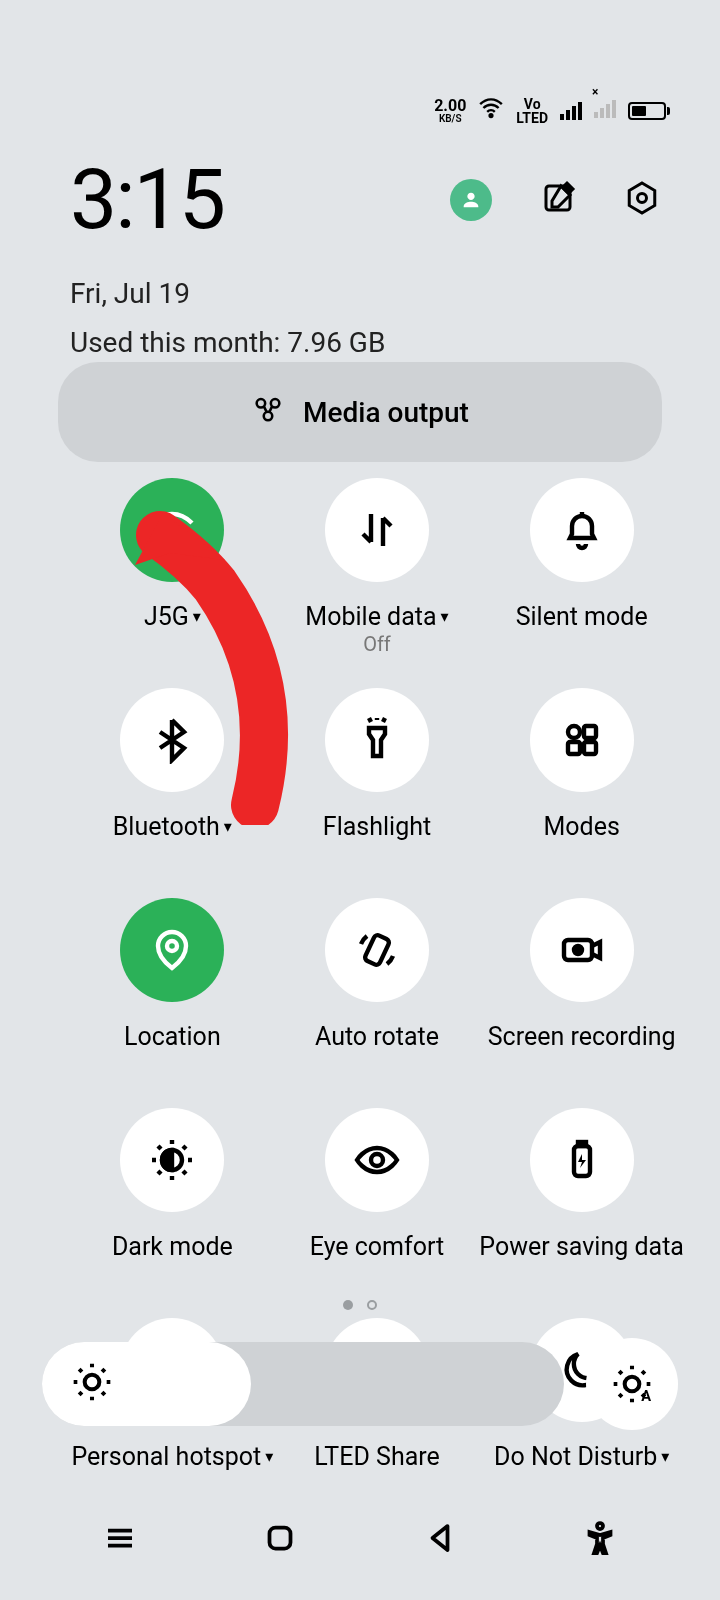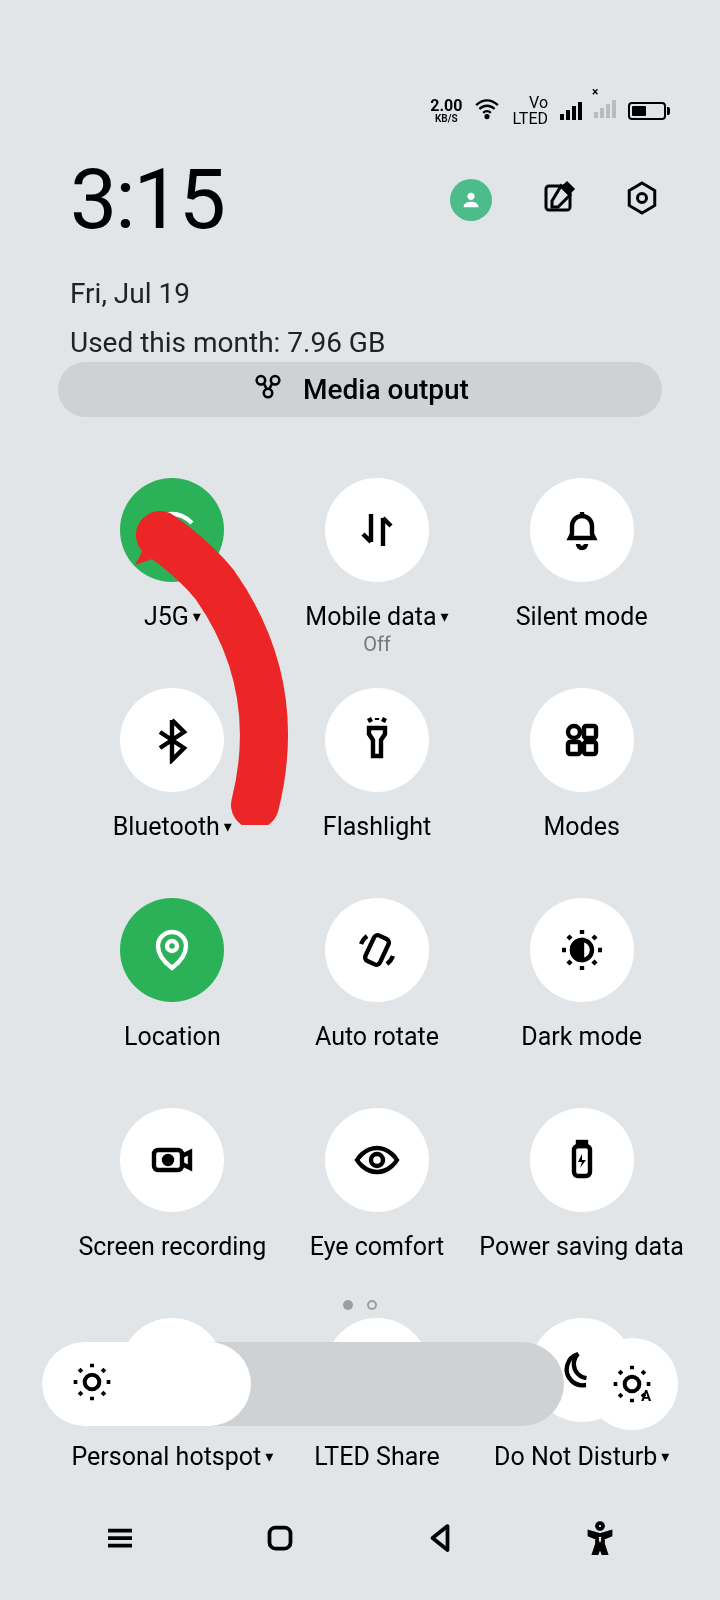--- a/index.html
+++ b/index.html
@@ -46,21 +46,21 @@
   .avatar-btn svg { width: 22px; height: 22px; fill: #fff; }
   .edit-btn svg, .settings-btn svg { width: 36px; height: 36px; stroke: #000; fill: none; stroke-width: 2; }
   .date { font-size: 28px; margin-top: 28px; color: #222; }
   .usage { font-size: 28px; margin-top: 16px; color: #222; }
 
   .media-output {
     position: absolute;
     top: 362px;
     left: 58px;
     right: 58px;
-    height: 55px;
+    height: 100px;
     background: #cfd2d5;
     border-radius: 40px;
     display: flex;
     align-items: center;
     justify-content: center;
     gap: 18px;
     font-size: 28px;
     font-weight: 500;
   }
   .media-output svg { width: 34px; height: 34px; }
@@ -157,21 +157,21 @@
     <div class="bot">KB/S</div>
   </div>
   <span>
     <svg viewBox="0 0 24 24" width="26" height="26" fill="none" stroke="#000" stroke-width="2.2">
         <path d="M2 8.5C5 5.5 9 4 12 4s7 1.5 10 4.5"></path>
         <path d="M5 12c2-2 4.5-3 7-3s5 1 7 3"></path>
         <path d="M8.5 15.5c1-1 2.2-1.5 3.5-1.5s2.5.5 3.5 1.5"></path>
         <circle cx="12" cy="19" r="1.3" fill="#000"></circle>
       </svg>
   </span>
-  <span style="font-size:16px;line-height:1;font-weight:400;white-space:pre;text-align:right">Vo
+  <span style="font-size:14px;line-height:1;font-weight:700;white-space:pre;text-align:center">Vo
 LTED</span>
   <span class="signal-bars">
     <span style="height:6px"></span>
       <span style="height:10px"></span>
       <span style="height:14px"></span>
       <span style="height:18px"></span>
   </span>
   <span style="position:relative">
     <span style="position:absolute;top:-14px;left:-2px;font-size:12px;font-weight:700">×</span>
     <span class="signal-bars dim">
@@ -340,42 +340,42 @@
     </div>
     <div class="tile-label">
         <span class="main">
           <span>Auto rotate</span>
         </span>
       </div>
   </div>
   <div class="tile">
     <div class="tile-circle">
       <svg viewBox="0 0 24 24">
+          <rect x="3" y="7" width="14" height="10" rx="2"></rect>
+          <path d="M17 10l4-2v8l-4-2"></path>
+          <circle cx="10" cy="12" r="2" fill="#000"></circle>
+        </svg>
+    </div>
+    <div class="tile-label">
+        <span class="main">
+          <span>Screen recording</span>
+        </span>
+      </div>
+  </div>
+  <div class="tile">
+    <div class="tile-circle">
+      <svg viewBox="0 0 24 24">
           <circle cx="12" cy="12" r="5"></circle>
           <path d="M12 7a5 5 0 000 10z" fill="#000"></path>
           <path d="M12 2v2M12 20v2M2 12h2M20 12h2M5 5l1.5 1.5M17.5 17.5L19 19M5 19l1.5-1.5M17.5 6.5L19 5"></path>
         </svg>
     </div>
     <div class="tile-label">
         <span class="main">
           <span>Dark mode</span>
-        </span>
-      </div>
-  </div>
-  <div class="tile">
-    <div class="tile-circle">
-      <svg viewBox="0 0 24 24">
-          <rect x="3" y="7" width="14" height="10" rx="2"></rect>
-          <path d="M17 10l4-2v8l-4-2"></path>
-          <circle cx="10" cy="12" r="2" fill="#000"></circle>
-        </svg>
-    </div>
-    <div class="tile-label">
-        <span class="main">
-          <span>Screen recording</span>
         </span>
       </div>
   </div>
   <div class="tile">
     <div class="tile-circle">
       <svg viewBox="0 0 24 24">
           <path d="M2 12s3.5-6 10-6 10 6 10 6-3.5 6-10 6S2 12 2 12z"></path>
           <circle cx="12" cy="12" r="3"></circle>
         </svg>
     </div>

